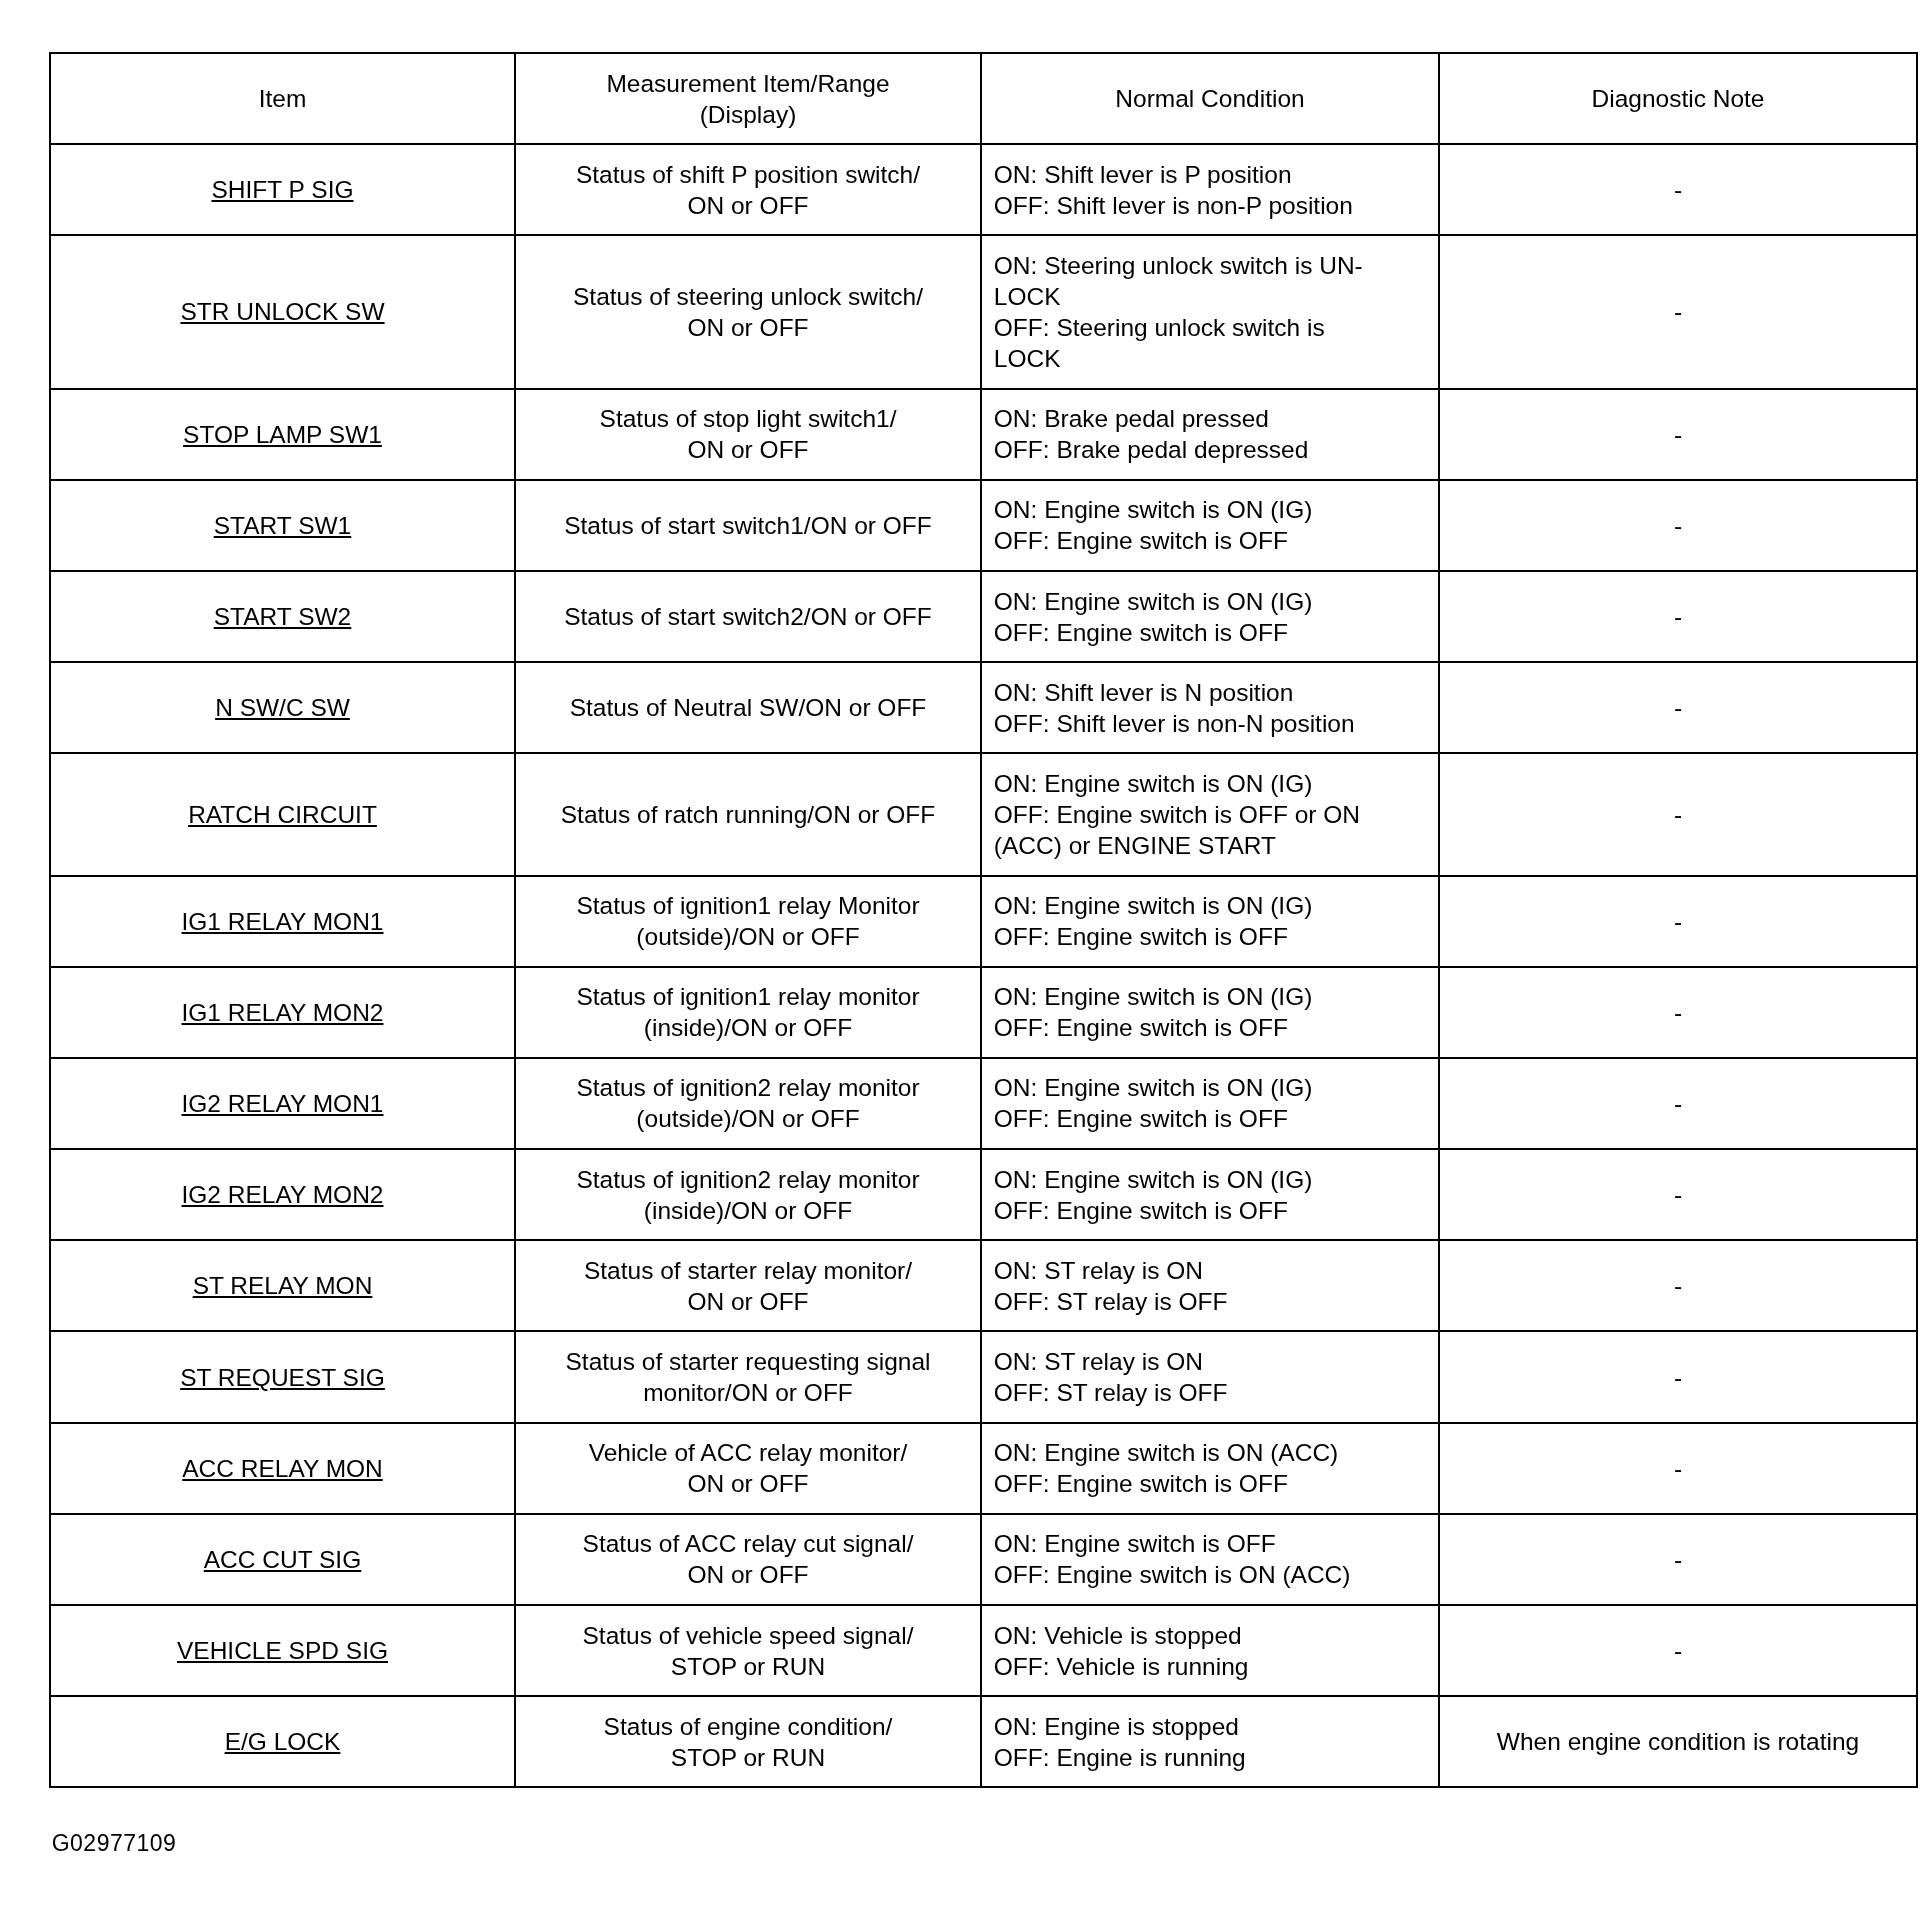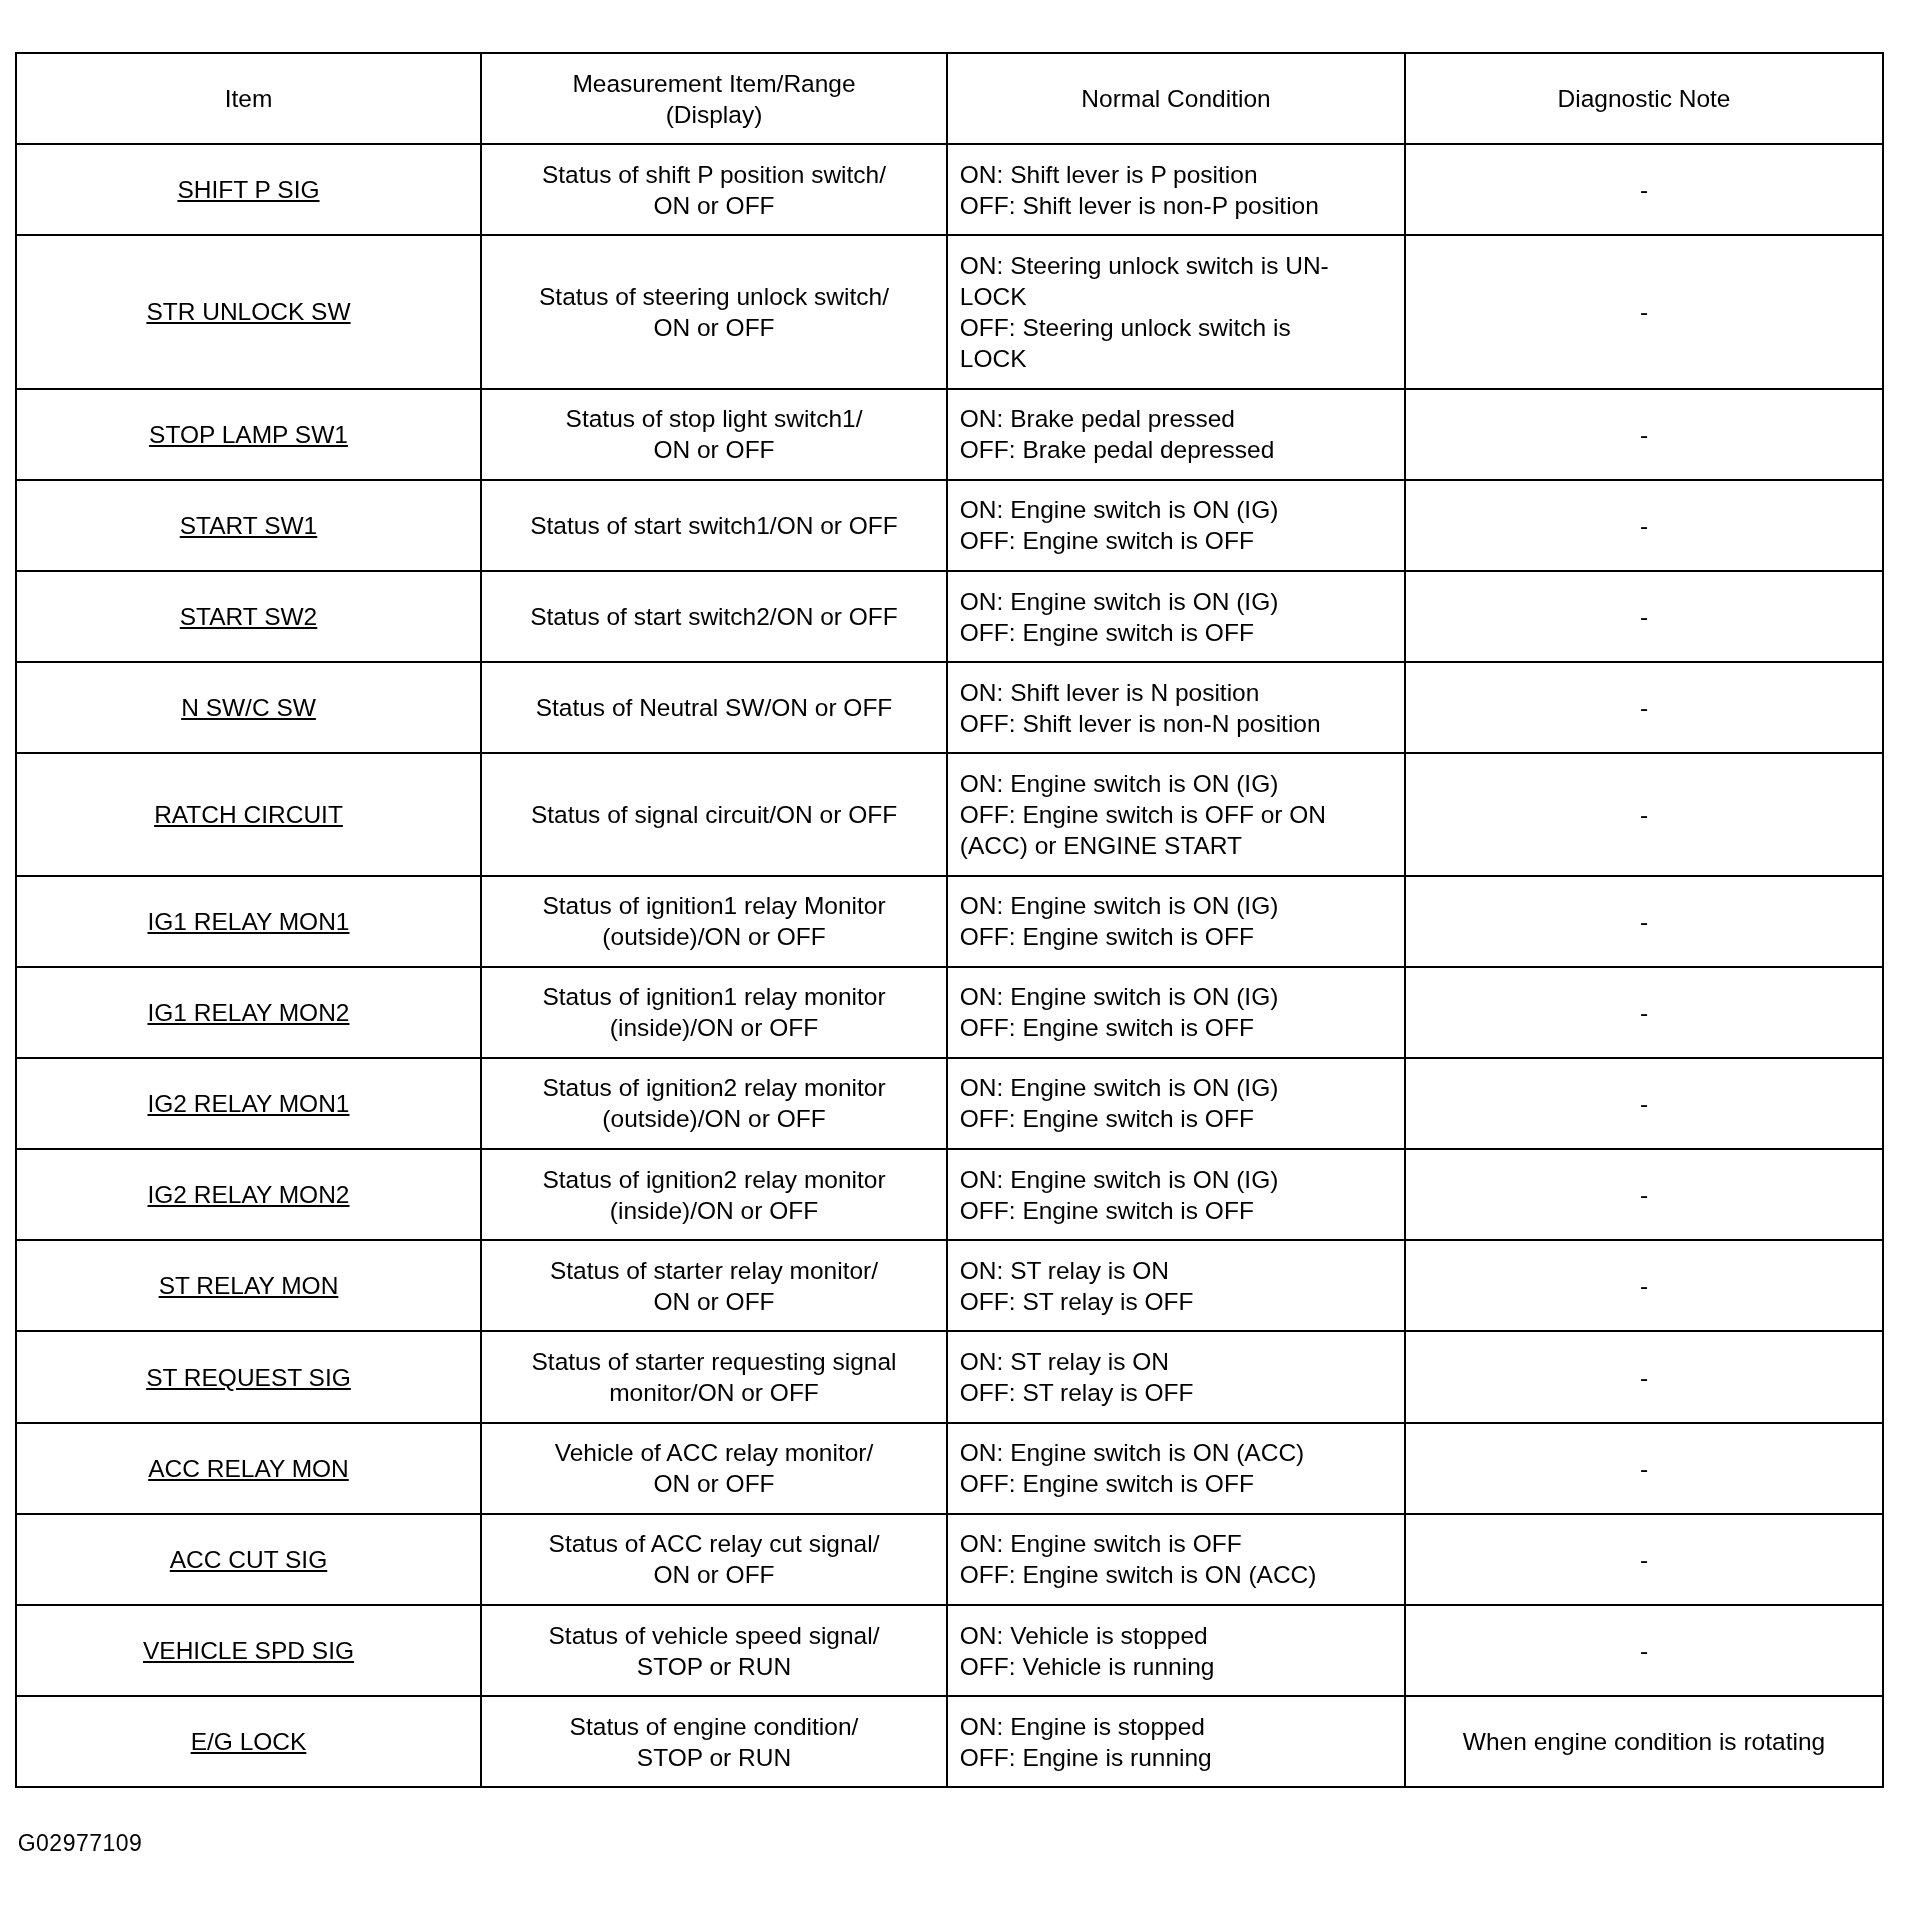--- a/index.html
+++ b/index.html
@@ -11,21 +11,21 @@
     width: 1931px;
     height: 1927px;
     position: relative;
     font-family: "Liberation Sans", sans-serif;
     color: #000000;
     -webkit-font-smoothing: antialiased;
   }
   .page {
     position: absolute;
     top: 52px;
-    left: 15px;
+    left: 49px;
     width: 1530px;
   }
   table.diag {
     border-collapse: collapse;
     table-layout: fixed;
     width: 1867px;
   }
   table.diag th,
   table.diag td {
     border: 2.7px solid #000000;
@@ -123,21 +123,21 @@
   <tr>
     <td class="c-item">N SW/C SW</td>
     <td class="c-meas">Status of Neutral SW/ON or OFF</td>
     <td class="c-cond">ON: Shift lever is N position
 OFF: Shift lever is non-N position</td>
     <td class="c-note">-</td>
   </tr>
 
   <tr>
     <td class="c-item">RATCH CIRCUIT</td>
-    <td class="c-meas">Status of signal circuit/ON or OFF</td>
+    <td class="c-meas">Status of ratch running/ON or OFF</td>
     <td class="c-cond">ON: Engine switch is ON (IG)
 OFF: Engine switch is OFF or ON
 (ACC) or ENGINE START</td>
     <td class="c-note">-</td>
   </tr>
 
   <tr>
     <td class="c-item">IG1 RELAY MON1</td>
     <td class="c-meas">Status of ignition1 relay Monitor
 (outside)/ON or OFF</td>

